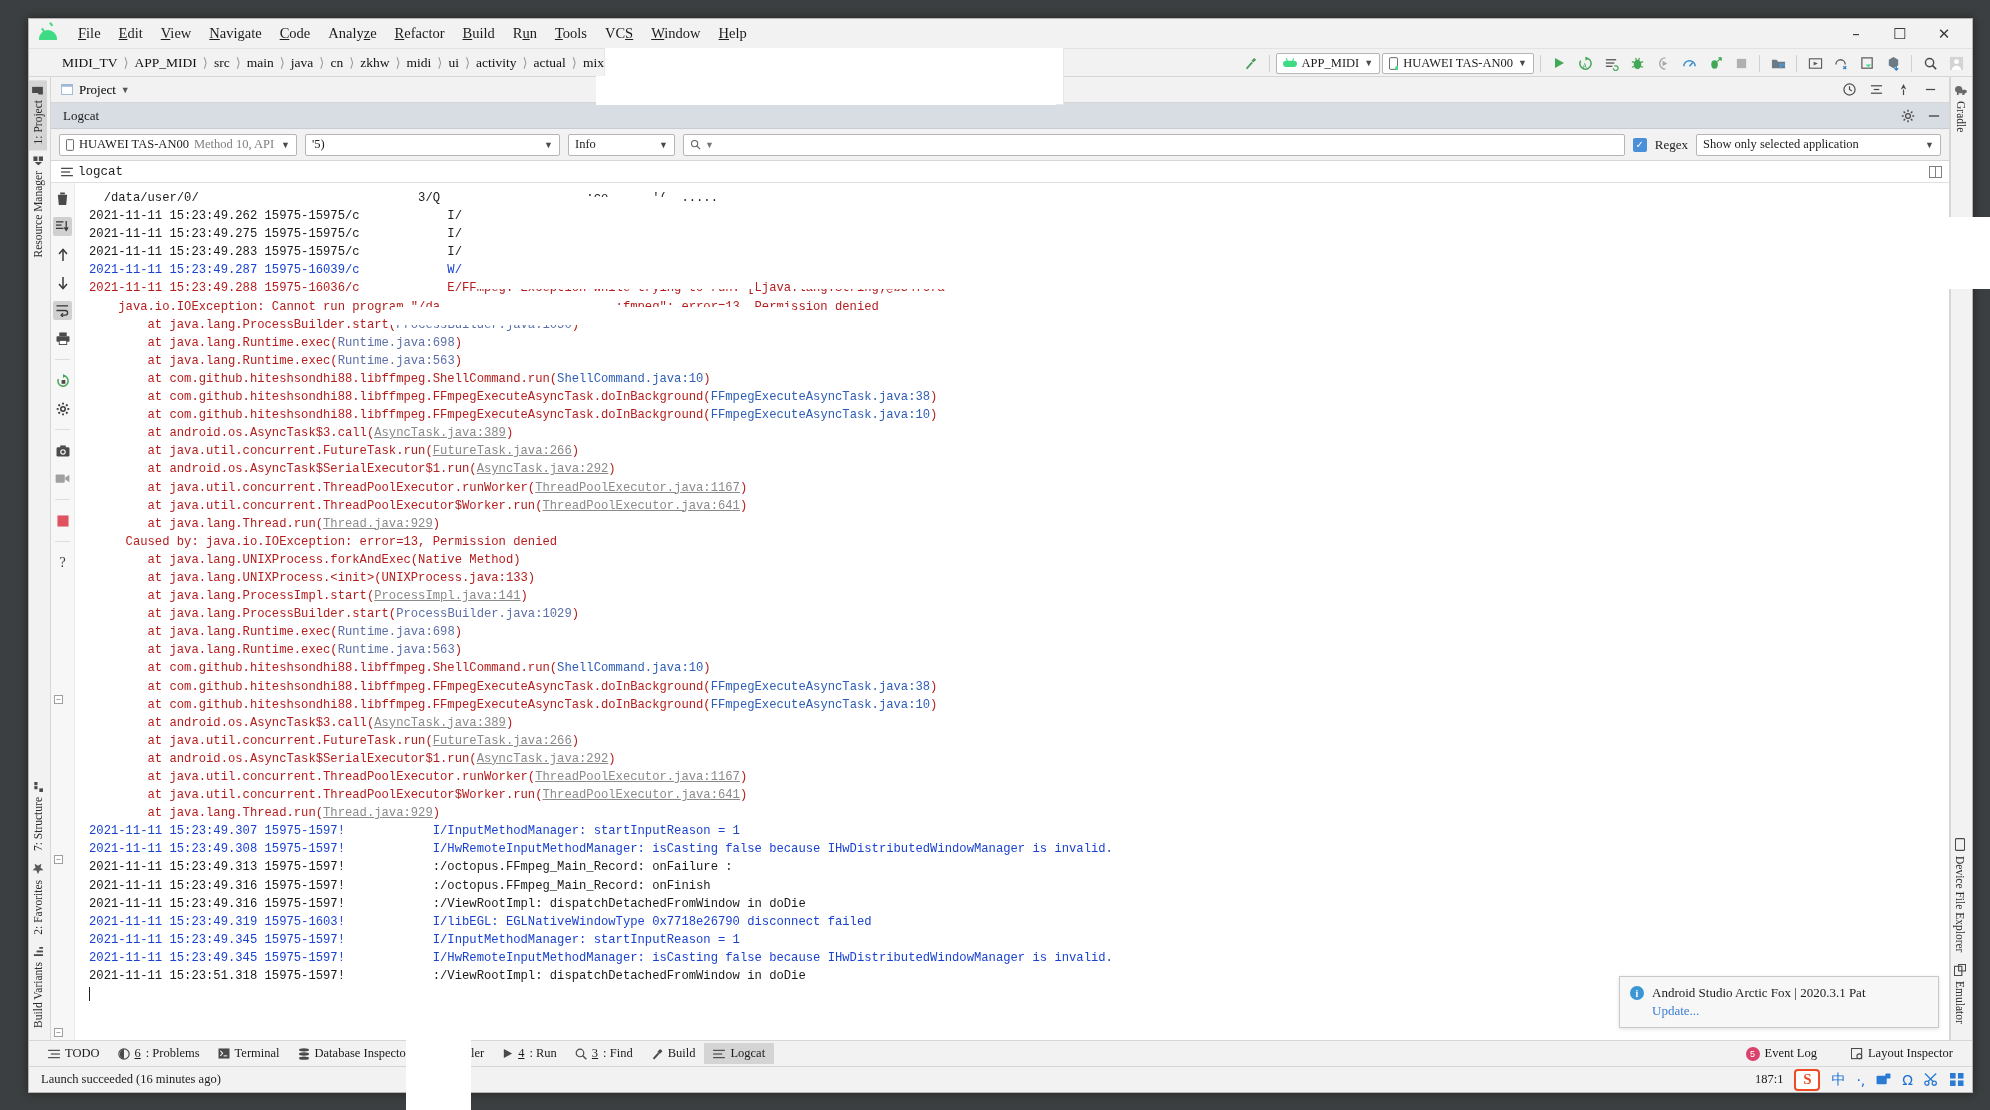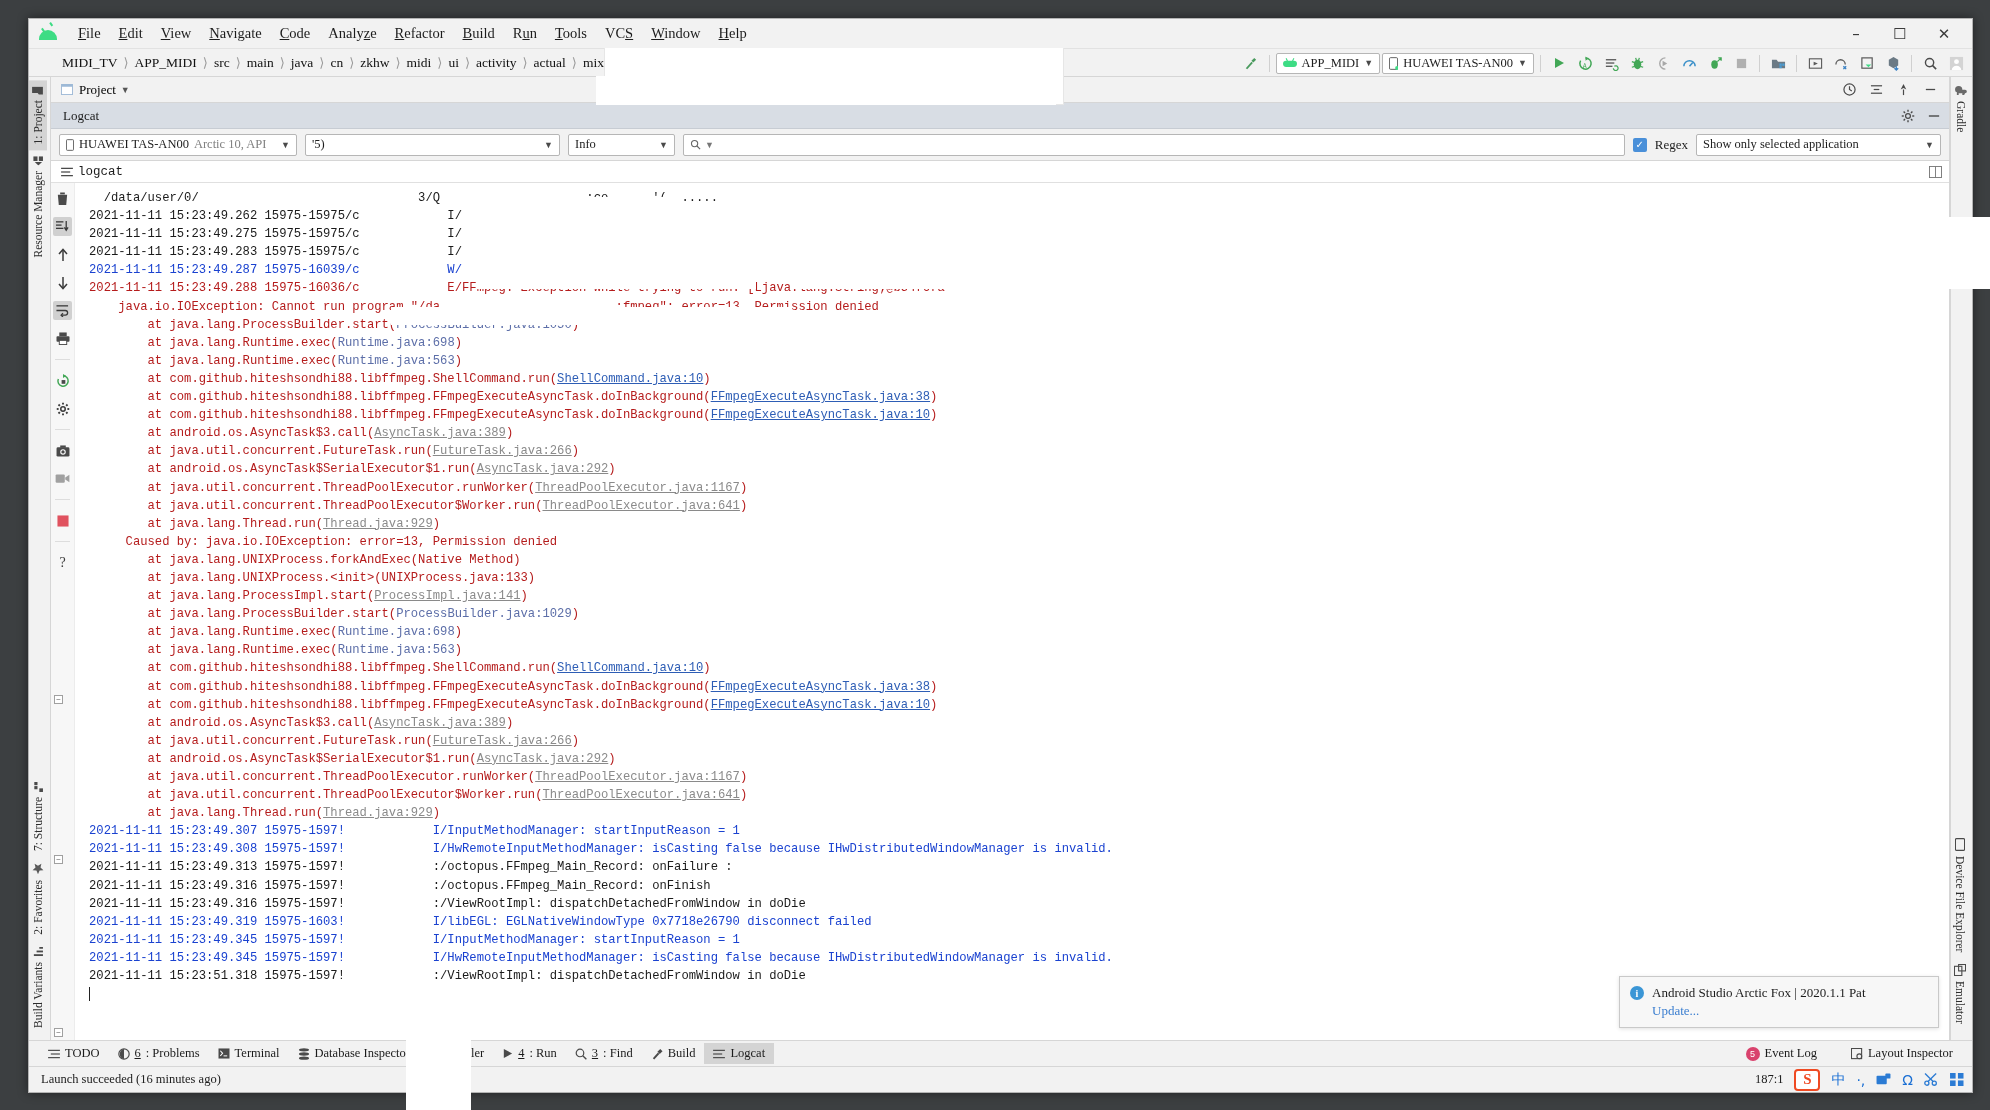--- a/index.html
+++ b/index.html
@@ -173,21 +173,21 @@
     font-size: 12.2px; line-height: 18.1px;
     padding: 6px 0 0 0; background:#fff;
     white-space: pre;
   }
   .lrow { padding-left: 14px; height:18.1px; }
   .c-info { color:#1a1a1a; }
   .c-warn { color:#1a42d0; }
   .c-err  { color:#b51c1c; }
   .c-blue { color:#1a42d0; }
   .lnk { color:#5c6ea8; }
-  .lnk2 { color:#2d5db5; text-decoration: underline; }
+  .lnk2 { color:#2d5db5; }
   .lnk3 { color:#8a8a8a; text-decoration: underline; }
   .fold {
     position:absolute; left:3px; width:9px;height:9px;
     border:1px solid #a0a0a0; background:#fff; color:#666;
     font-size:8px; line-height:7px; text-align:center;
   }
 
   
   .patch { position:absolute; background:#fff; z-index:5; }
 
@@ -533,21 +533,21 @@
         </div>
       </div>
 
       <div class="filters">
         <div class="fcombo" style="width:238px;">
           <span style="display:flex;align-items:center;gap:5px;">
             <svg width="8" height="12" viewBox="0 0 9 13">
                 <rect x="0.5" y="0.5" width="8" height="12" rx="1" fill="#fff" stroke="#555"></rect>
               </svg>
             <span>HUAWEI TAS-AN00</span>
-            <span class="dim">Arctic 10, API</span>
+            <span class="dim">Method 10, API</span>
           </span>
           <span style="font-size:9px;color:#4a4a4a;">▼</span>
         </div>
         <div class="fcombo" style="width:255px;justify-content:flex-end;">
           <span>'5)</span>
           <span style="font-size:9px;color:#4a4a4a;margin-left:auto;">▼</span>
         </div>
         <div class="fcombo" style="width:107px;">
           <span>Info</span>
           <span style="font-size:9px;color:#4a4a4a;">▼</span>
@@ -693,21 +693,21 @@
         <div class="patch" style="left:355px;top:810px;width:65px;height:400px;"></div>
 
         <div class="fold" style="top:512px;">−</div>
         <div class="fold" style="top:672px;">−</div>
         <div class="fold" style="top:845px;">−</div>
 
         <div class="balloon">
           <div class="balloon-row">
             <div class="info-dot">i</div>
             <div>
-              <div class="balloon-title">Android Studio Arctic Fox | 2020.1.1 Pat</div>
+              <div class="balloon-title">Android Studio Arctic Fox | 2020.3.1 Pat</div>
             </div>
           </div>
           <span class="balloon-link">Update...</span>
         </div>
       </div>
     </div>
 
     <div class="rightbar">
       <div>
         <div class="vtab">

